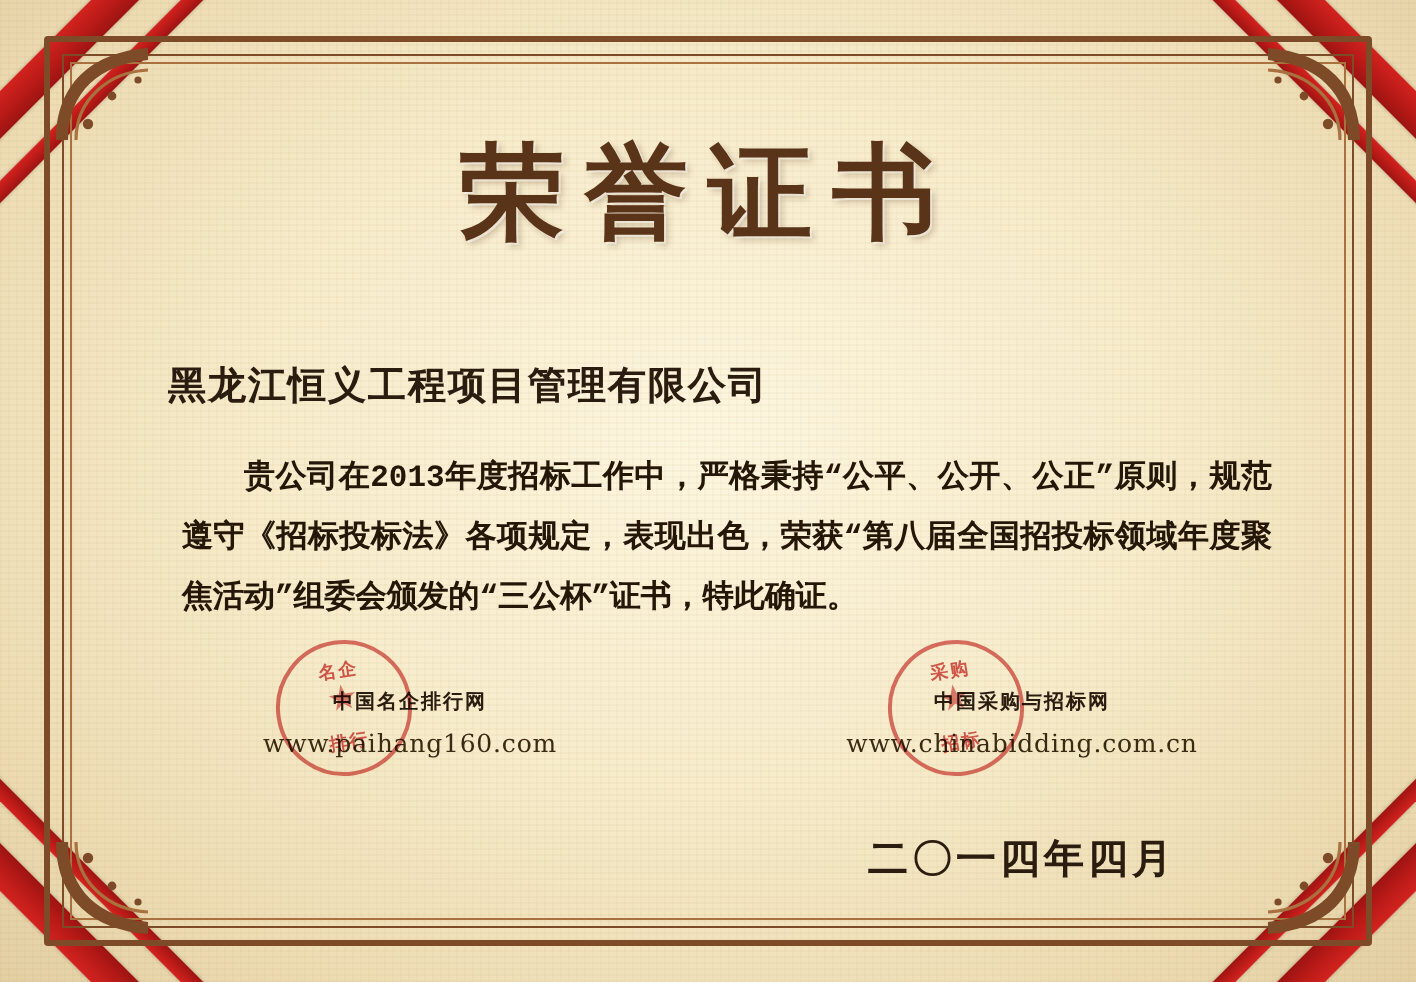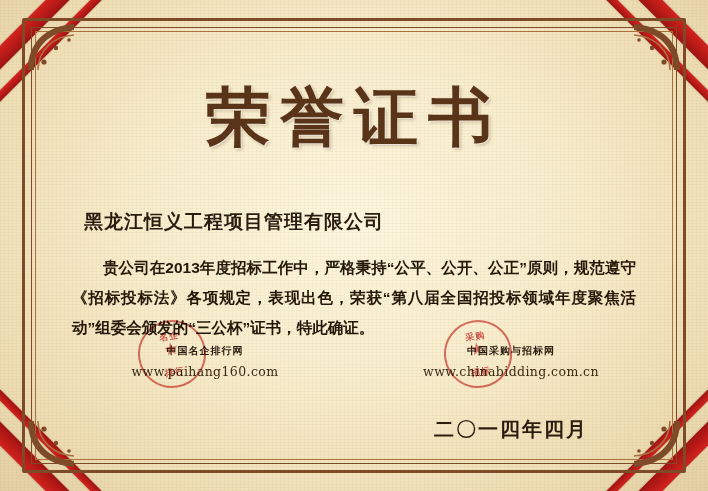--- a/index.html
+++ b/index.html
@@ -112,44 +112,44 @@
   .content {
     position: absolute;
     left: 46px;
     top: 44px;
     right: 46px;
     bottom: 44px;
   }
 
   .title {
     text-align: center;
-    margin-top: 30px;
-    font-family: "DejaVu Serif", "Liberation Serif", serif;
-    font-weight: bold;
-    font-size: 64px;
+    margin-top: 18px;
+    font-family: "DejaVu Serif", "Liberation Serif", serif;
+    font-weight: bold;
+    font-size: 52px;
     letter-spacing: 10px;
     color: #5a3418;
     text-shadow: 1px 1px 0 rgba(255,255,255,0.5), 2px 2px 3px rgba(90,52,24,0.25);
   }
 
   .recipient {
     margin-top: 48px;
     margin-left: 38px;
     font-family: "DejaVu Serif", "Liberation Serif", serif;
     font-weight: bold;
     font-size: 19px;
     letter-spacing: 1px;
     color: #2b1c10;
   }
 
   .body-text {
     margin-top: 18px;
-    margin-left: 26px;
+    margin-left: 45px;
     margin-right: 26px;
-    font-family: Liberation Sans, sans-serif;
+    font-family: Liberation Mono, monospace;
     font-size: 15.5px;
     line-height: 30px;
     color: #241708;
     text-align: justify;
     text-indent: 2em;
     font-weight: bold;
   }
 
   
   .signatures {

